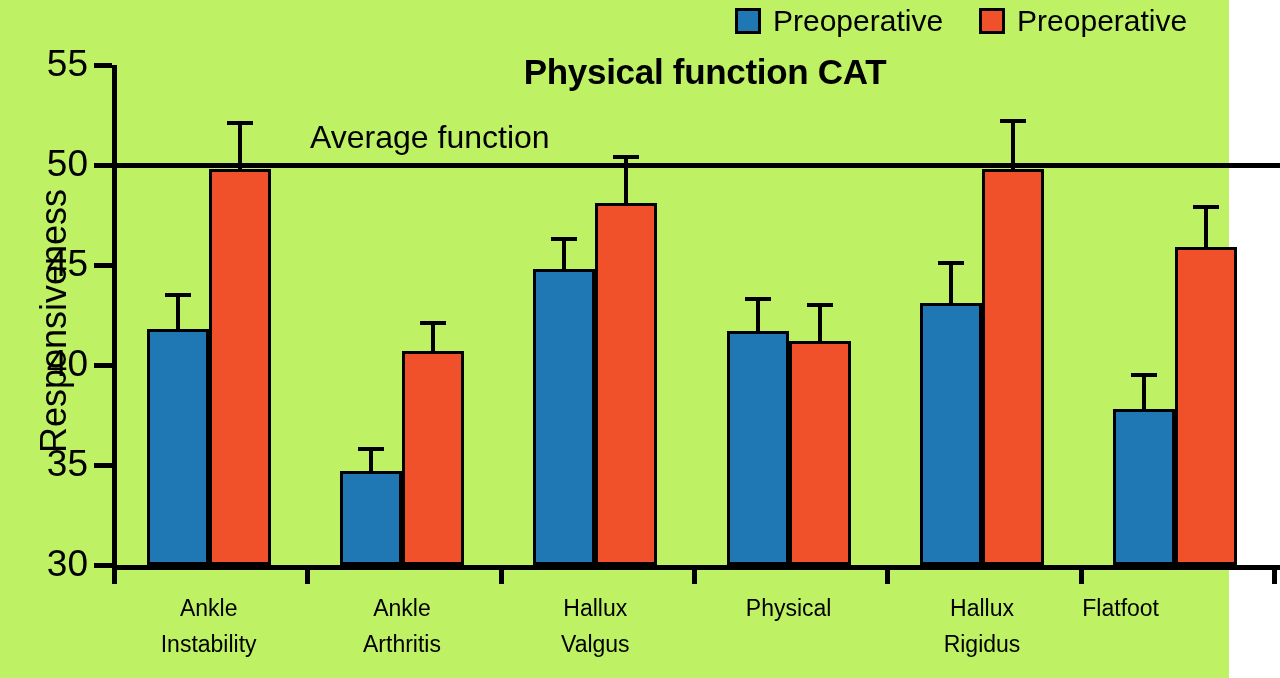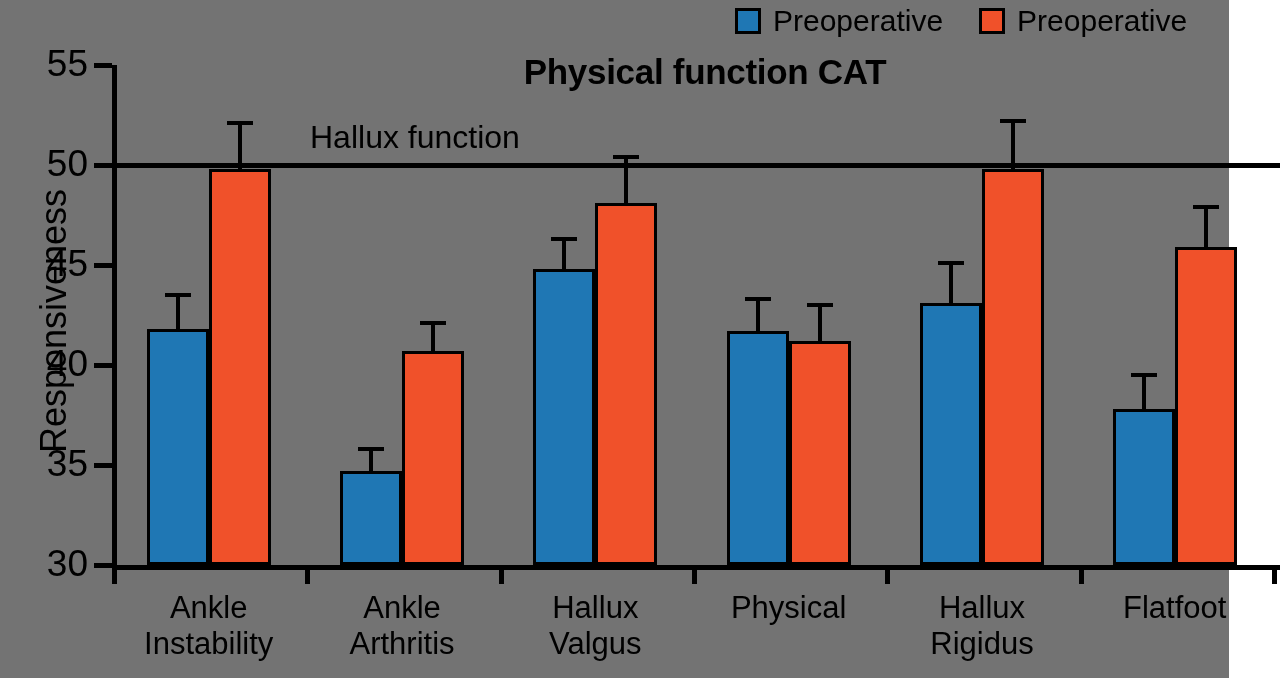--- a/index.html
+++ b/index.html
@@ -12,21 +12,21 @@
     width: 1280px;
     height: 678px;
     overflow: hidden;
     font-family: "Liberation Sans", sans-serif;
     color: #000000;
   }
   #root {
     position: relative;
     width: 1229px;
     height: 678px;
-    background: #737373;
+    background: #bef264;
   }
 
   
   .legend {
     position: absolute;
     top: 0px;
     left: 735px;
     height: 42px;
     display: flex;
     align-items: center;
@@ -154,21 +154,21 @@
     position: absolute;
     width: 26px;
     height: 4px;
     background: #000000;
   }
 
   
   .xcat {
     position: absolute;
     top: 525px;
-    font-size: 31px;
+    font-size: 23px;
     line-height: 36px;
     text-align: center;
     white-space: pre-line;
   }
 </style>
 </head>
 <body>
 
 <div id="root">
 
@@ -210,21 +210,21 @@
         <div class="xtick" style="left: 193.333px;"></div>
         <div class="xtick" style="left: 386.667px;"></div>
         <div class="xtick" style="left: 580px;"></div>
         <div class="xtick" style="left: 773.333px;"></div>
         <div class="xtick" style="left: 966.667px;"></div>
         <div class="xtick" style="left: 1160px;"></div>
       </div>
 
     <div id="reflines">
         <div class="avg-line" style="top: 98px; background: rgb(0, 0, 0);"></div>
-        <div class="avg-label" style="top: 56px; left: 198px;">Hallux function</div>
+        <div class="avg-label" style="top: 56px; left: 198px;">Average function</div>
       </div>
 
     <div id="bars">
         <div class="bar" title="Preoperative: 41.8" style="left: 34.6667px; top: 264px; width: 62px; height: 236px; background: rgb(31, 119, 180);"></div>
         <div class="errbar-stem" style="left: 63.6667px; top: 228px; height: 36px;"></div>
         <div class="errbar-cap" style="left: 52.6667px; top: 228px;"></div>
         <div class="bar" title="Postoperative: 49.8" style="left: 96.6667px; top: 104px; width: 62px; height: 396px; background: rgb(240, 81, 42);"></div>
         <div class="errbar-stem" style="left: 125.667px; top: 56px; height: 48px;"></div>
         <div class="errbar-cap" style="left: 114.667px; top: 56px;"></div>
         <div class="bar" title="Preoperative: 34.7" style="left: 228px; top: 406px; width: 62px; height: 94px; background: rgb(31, 119, 180);"></div>
@@ -262,17 +262,17 @@
     <div id="xcats">
         <div class="xcat" style="left: 0px; width: 193.333px;">Ankle
 Instability</div>
         <div class="xcat" style="left: 193.333px; width: 193.333px;">Ankle
 Arthritis</div>
         <div class="xcat" style="left: 386.667px; width: 193.333px;">Hallux
 Valgus</div>
         <div class="xcat" style="left: 580px; width: 193.333px;">Physical</div>
         <div class="xcat" style="left: 773.333px; width: 193.333px;">Hallux
 Rigidus</div>
-        <div class="xcat" style="left: 966px; width: 193.333px;">Flatfoot</div>
+        <div class="xcat" style="left: 912px; width: 193.333px;">Flatfoot</div>
       </div>
   </div>
 
 </div>
 
 </body></html>

